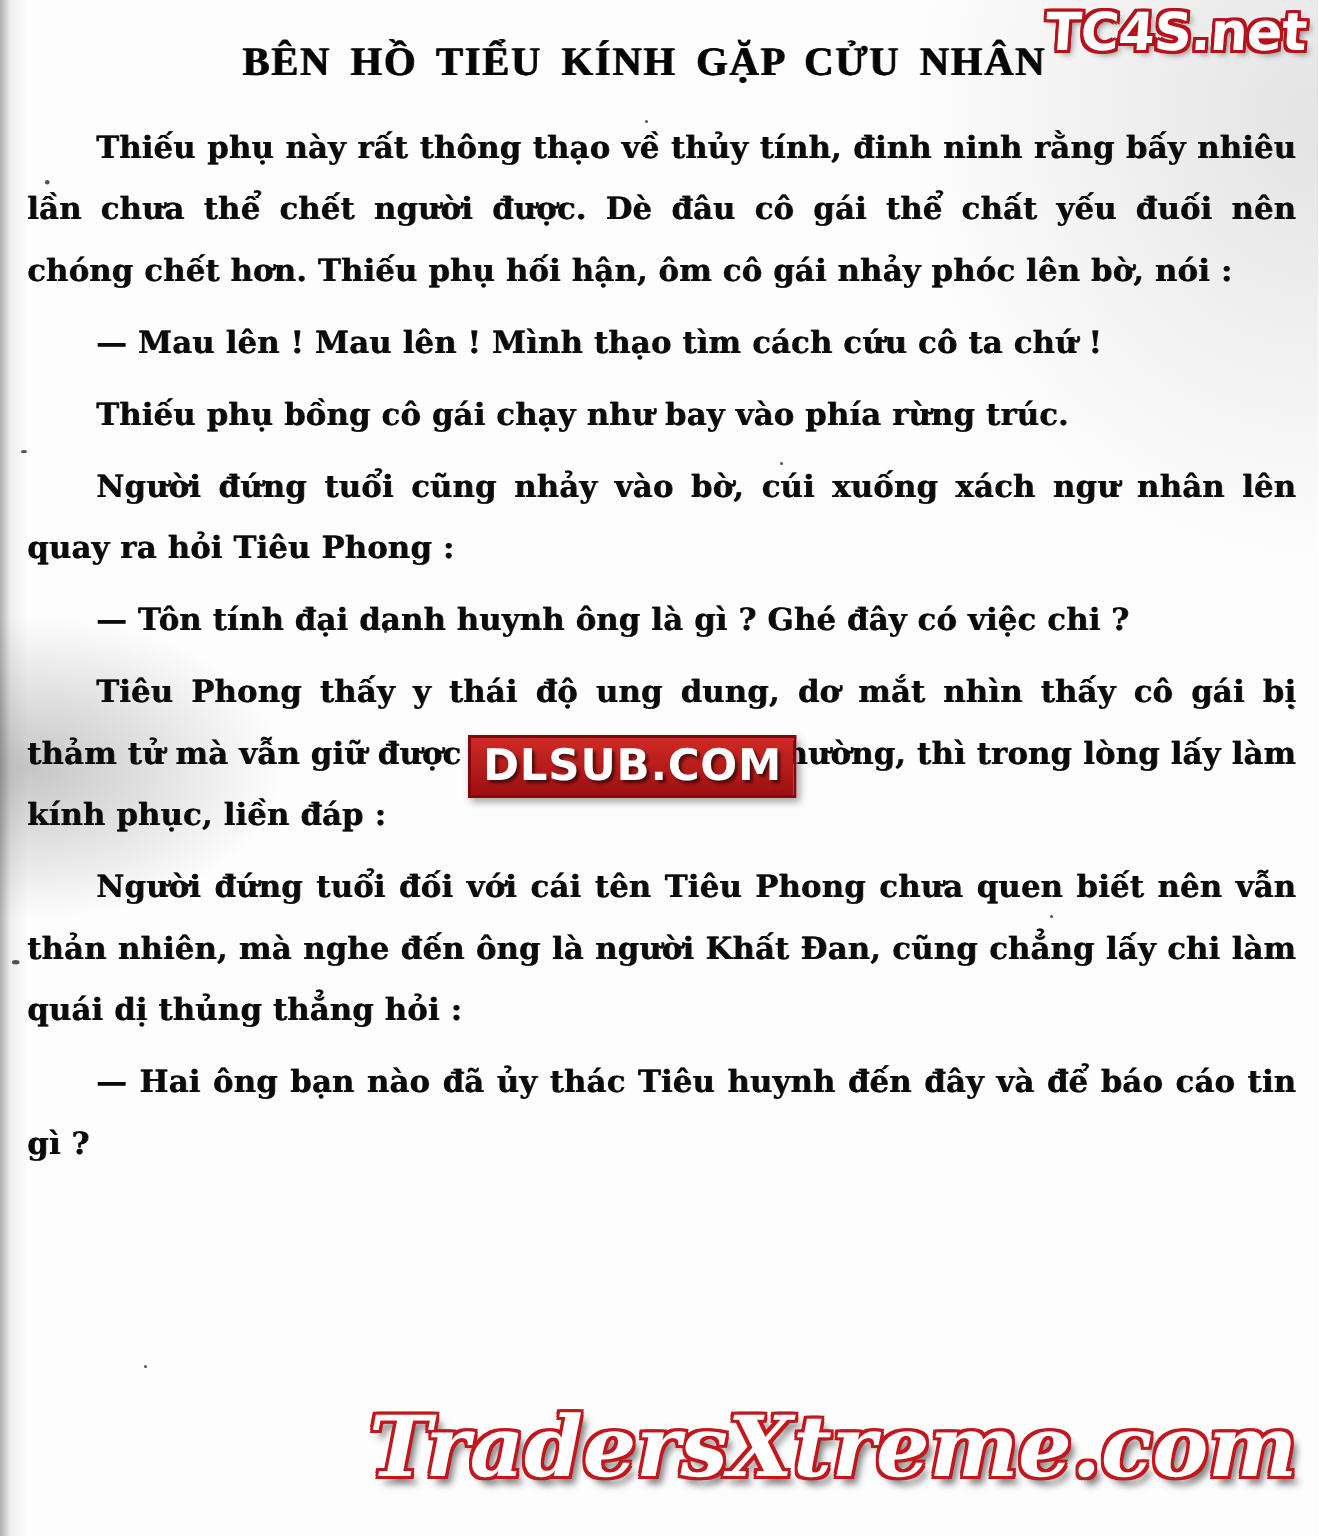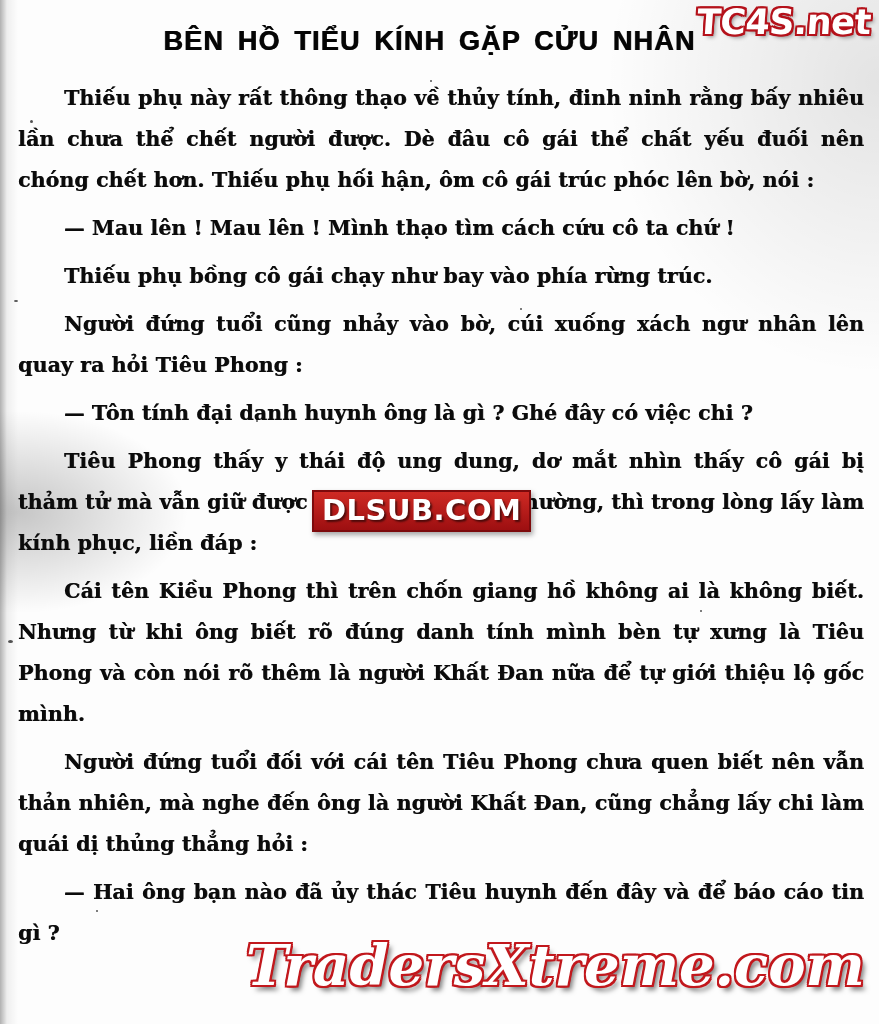--- a/index.html
+++ b/index.html
@@ -38,21 +38,21 @@
     left: 0; top: 0;
     width: 879px; height: 1024px;
   }
 
   
   .title {
     position: absolute;
     left: 0; top: 8px;
     width: 853px;
     text-align: center;
-    font-family: Liberation Sans, sans-serif;
+    font-family: Liberation Serif, serif;
     font-weight: bold;
     font-size: 27px;
     letter-spacing: 1.2px;
     color: #050505;
     text-shadow: 0.6px 0 0 rgba(0,0,0,0.85), -0.4px 0.3px 0 rgba(0,0,0,0.5);
     word-spacing: 5px;
     padding-left: 6px;
     box-sizing: border-box;
   }
 
@@ -139,27 +139,26 @@
   <div class="speck" style="left:860px;top:470px;width:3px;height:3px;"></div>
   <div class="speck" style="left:96px;top:910px;width:2px;height:2px;"></div>
   <div class="speck" style="left:430px;top:80px;width:2px;height:2px;"></div>
 </div>
 
 <div class="sheet">
 
   <h1 class="title">BÊN HỒ TIỂU KÍNH GẶP CỬU NHÂN</h1>
 
   <div class="body-text">
-    <p class="para indent">Thiếu phụ này rất thông thạo về thủy tính, đinh ninh rằng bấy nhiêu lần chưa thể chết người được. Dè đâu cô gái thể chất yếu đuối nên chóng chết hơn. Thiếu phụ hối hận, ôm cô gái trúc phóc lên bờ, nói :</p>
+    <p class="para indent">Thiếu phụ này rất thông thạo về thủy tính, đinh ninh rằng bấy nhiêu lần chưa thể chết người được. Dè đâu cô gái thể chất yếu đuối nên chóng chết hơn. Thiếu phụ hối hận, ôm cô gái nhảy phóc lên bờ, nói :</p>
     <p class="para dash">— Mau lên ! Mau lên ! Mình thạo tìm cách cứu cô ta chứ !</p>
     <p class="para indent">Thiếu phụ bồng cô gái chạy như bay vào phía rừng trúc.</p>
     <p class="para indent">Người đứng tuổi cũng nhảy vào bờ, cúi xuống  xách ngư nhân lên quay ra hỏi Tiêu Phong :</p>
     <p class="para dash">— Tôn tính đại danh huynh ông là gì ? Ghé đây có việc chi ?</p>
     <p class="para indent">Tiêu Phong thấy y thái độ ung dung, dơ  mắt  nhìn thấy  cô gái bị thảm tử mà vẫn  giữ được vẻ bình tĩnh như thường, thì trong  lòng lấy làm kính phục, liền đáp :</p>
-    <p class="para indent">Cái tên Kiều Phong thì trên chốn giang  hồ không ai là không biết. Nhưng từ khi ông biết rõ đúng danh tính mình  bèn tự xưng  là Tiêu Phong và còn nói rõ thêm là người  Khất Đan nữa để tự giới thiệu lộ gốc mình.</p>
     <p class="para indent">Người đứng tuổi  đối với  cái tên Tiêu Phong  chưa quen  biết nên vẫn thản nhiên, mà nghe đến ông là người Khất Đan, cũng chẳng lấy chi làm quái dị thủng thẳng hỏi :</p>
     <p class="para dash tight">— Hai ông bạn nào đã ủy thác Tiêu huynh đến đây và để báo cáo tin gì ?</p>
 
   </div>
 
   <div class="wm-tc4s">TC4S.net</div>
   <div class="wm-dlsub">DLSUB.COM</div>
   <div class="wm-txm">TradersXtreme.com</div>
 
 </div>

